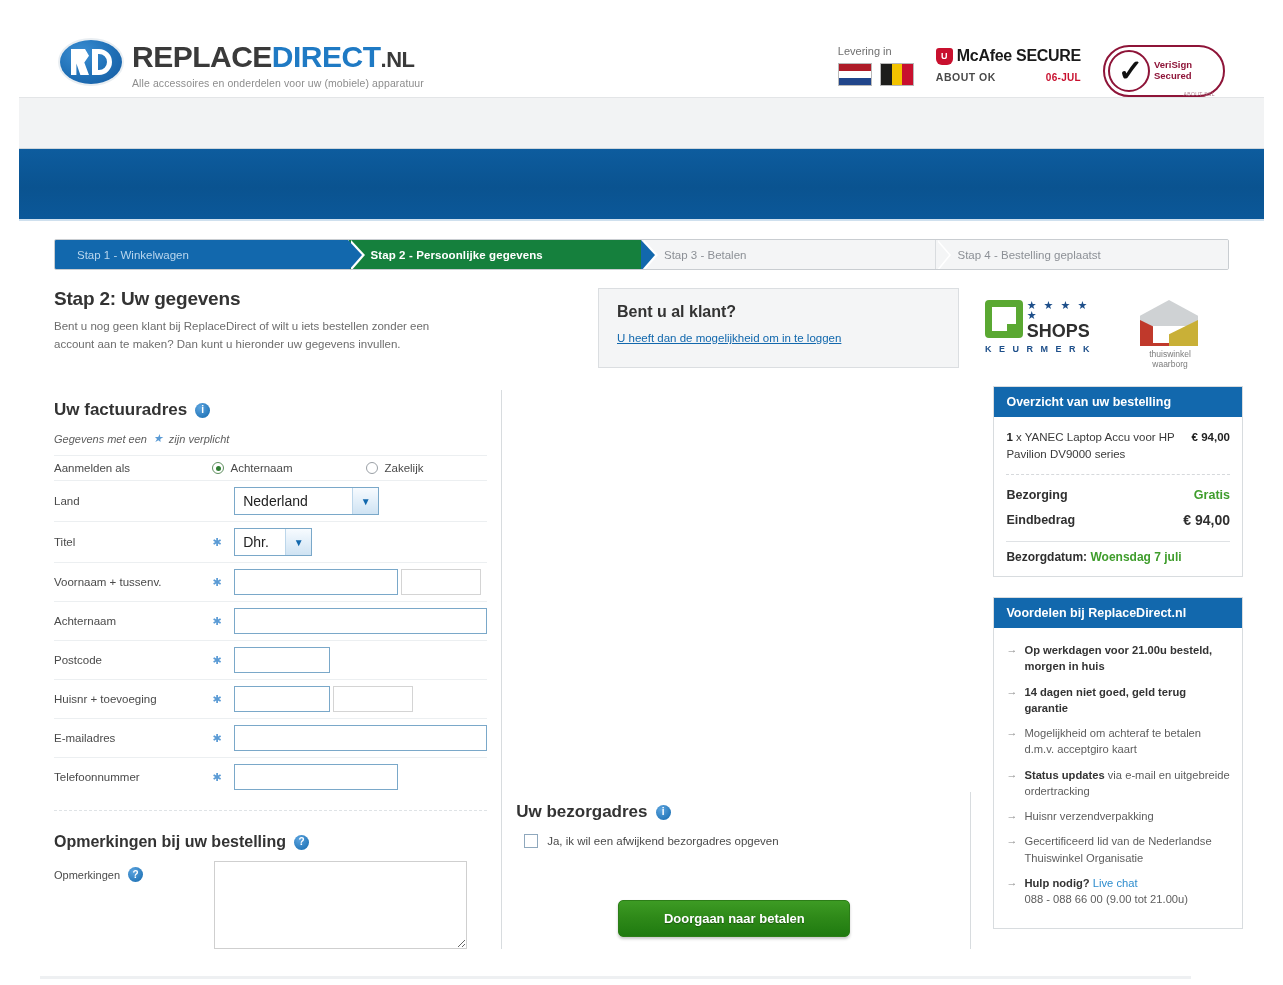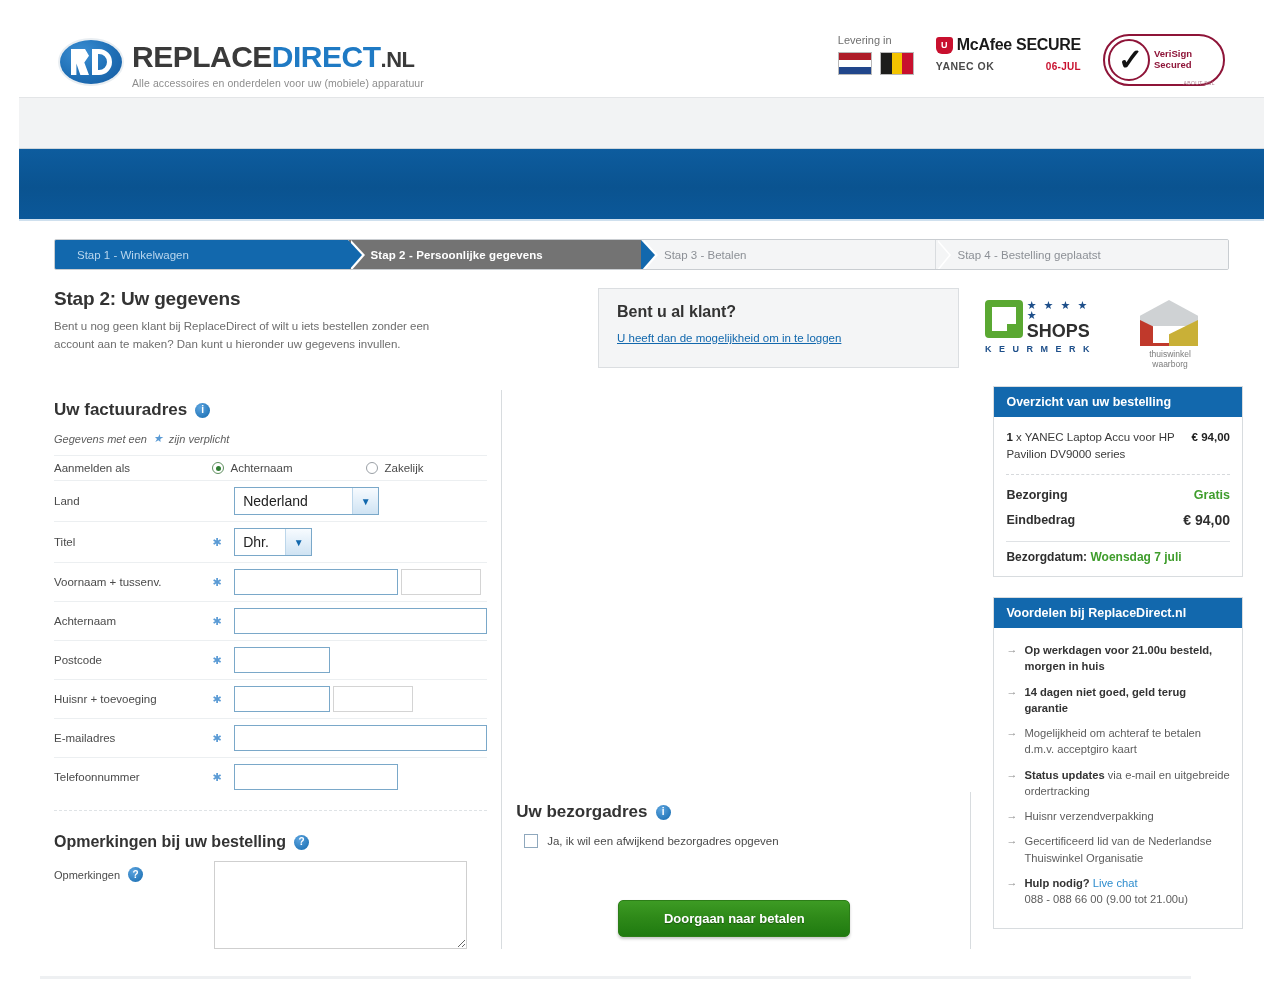--- a/index.html
+++ b/index.html
@@ -68,21 +68,21 @@
   .logo-sub {
     font-size: 10.5px;
     color: #8d8d8d;
     margin-top: 5px;
     letter-spacing: 0.1px;
   }
 
   .badges {
     position: absolute;
     right: 58px;
-    top: 34px;
+    top: 45px;
     display: flex;
     align-items: flex-start;
     gap: 22px;
   }
   .levering { text-align: left; }
   .levering-label {
     font-size: 11px;
     color: #6f6f6f;
     margin-bottom: 6px;
   }
@@ -191,21 +191,21 @@
     position: relative;
     background: #f4f5f6;
     border-right: 1px solid #d9dcdf;
   }
   .step:last-child { border-right: none; }
   .step.done {
     background: #1268ad;
     color: #b9d6ee;
   }
   .step.active {
-    background: #737373;
+    background: #15803d;
     color: #ffffff;
     font-weight: bold;
     letter-spacing: 0.1px;
   }
   .step.done::after, .step.active::after {
     content: "";
     position: absolute;
     right: -14px; top: 0;
     width: 0; height: 0;
     border-top: 15px solid transparent;
@@ -598,21 +598,21 @@
     </div>
 
     <div class="mcafee">
       <div class="mcafee-top">
         <div class="mcafee-shield">U</div>
         <div class="mcafee-name">
           <span>McAfee </span><span class="sec">SECURE</span>
         </div>
       </div>
       <div class="mcafee-bottom">
-        <span class="mcafee-ok">YANEC OK</span>
+        <span class="mcafee-ok">ABOUT OK</span>
         <span class="mcafee-date">06-JUL</span>
       </div>
     </div>
 
     <div class="verisign">
       <div class="vs-circle">
         <span class="vs-check">✓</span>
       </div>
       <div class="vs-text">
         <div>VeriSign</div>

